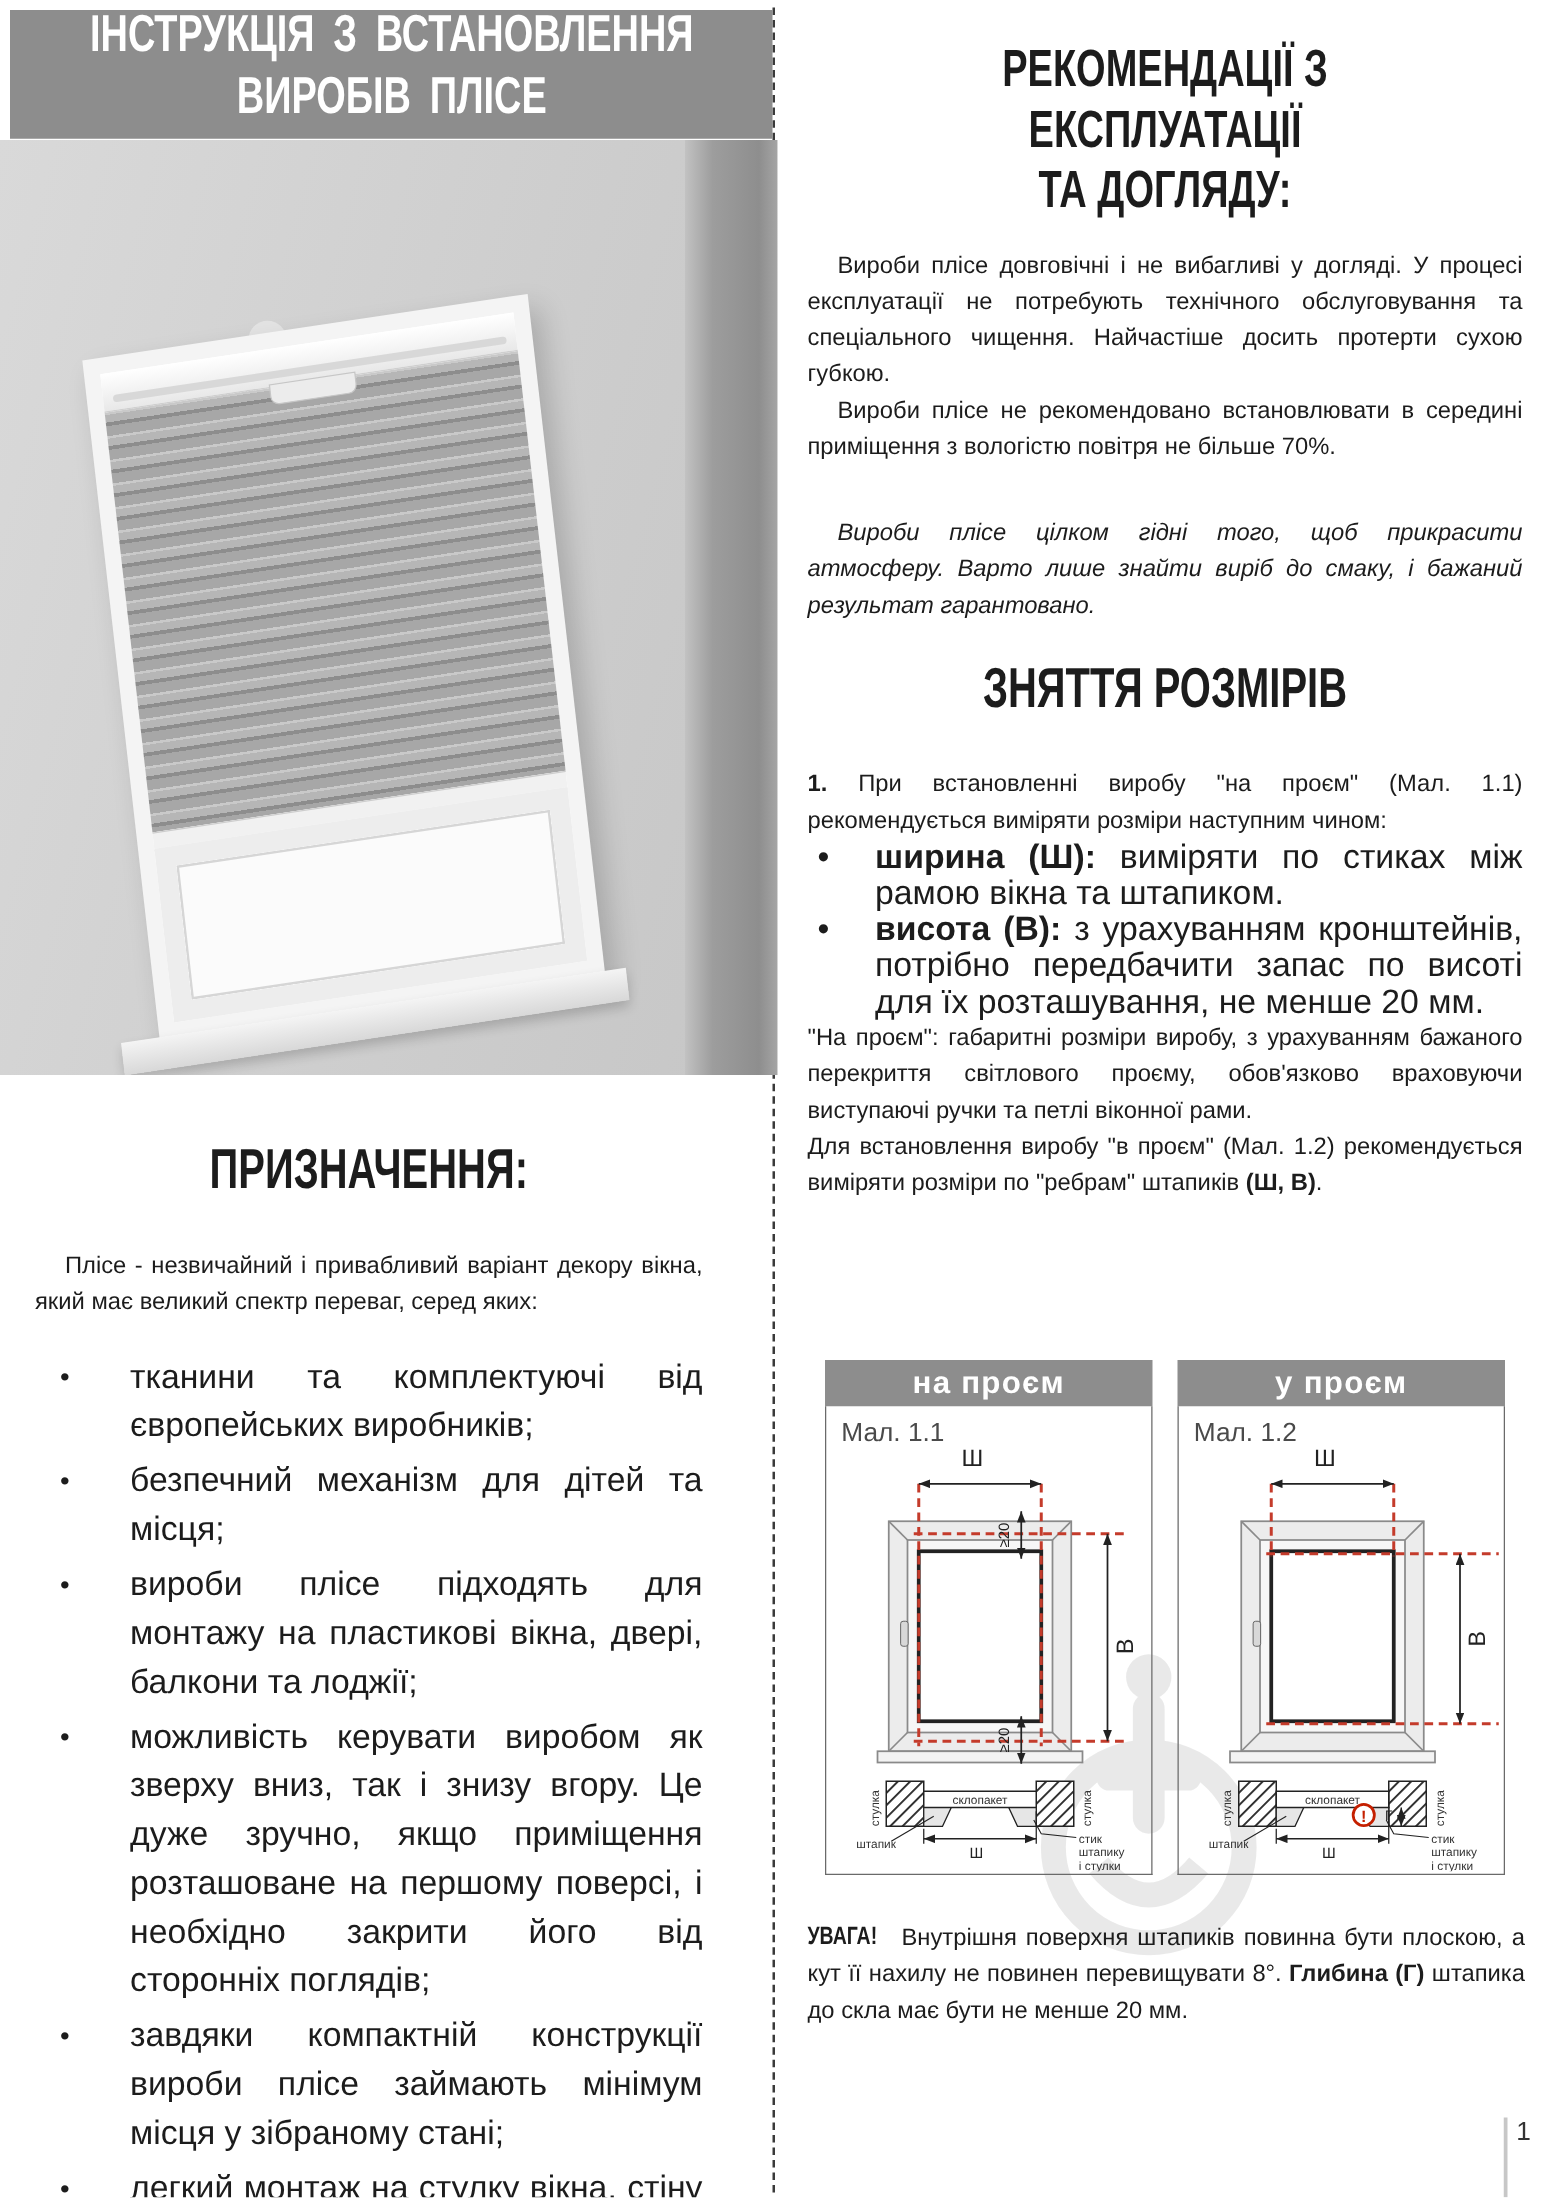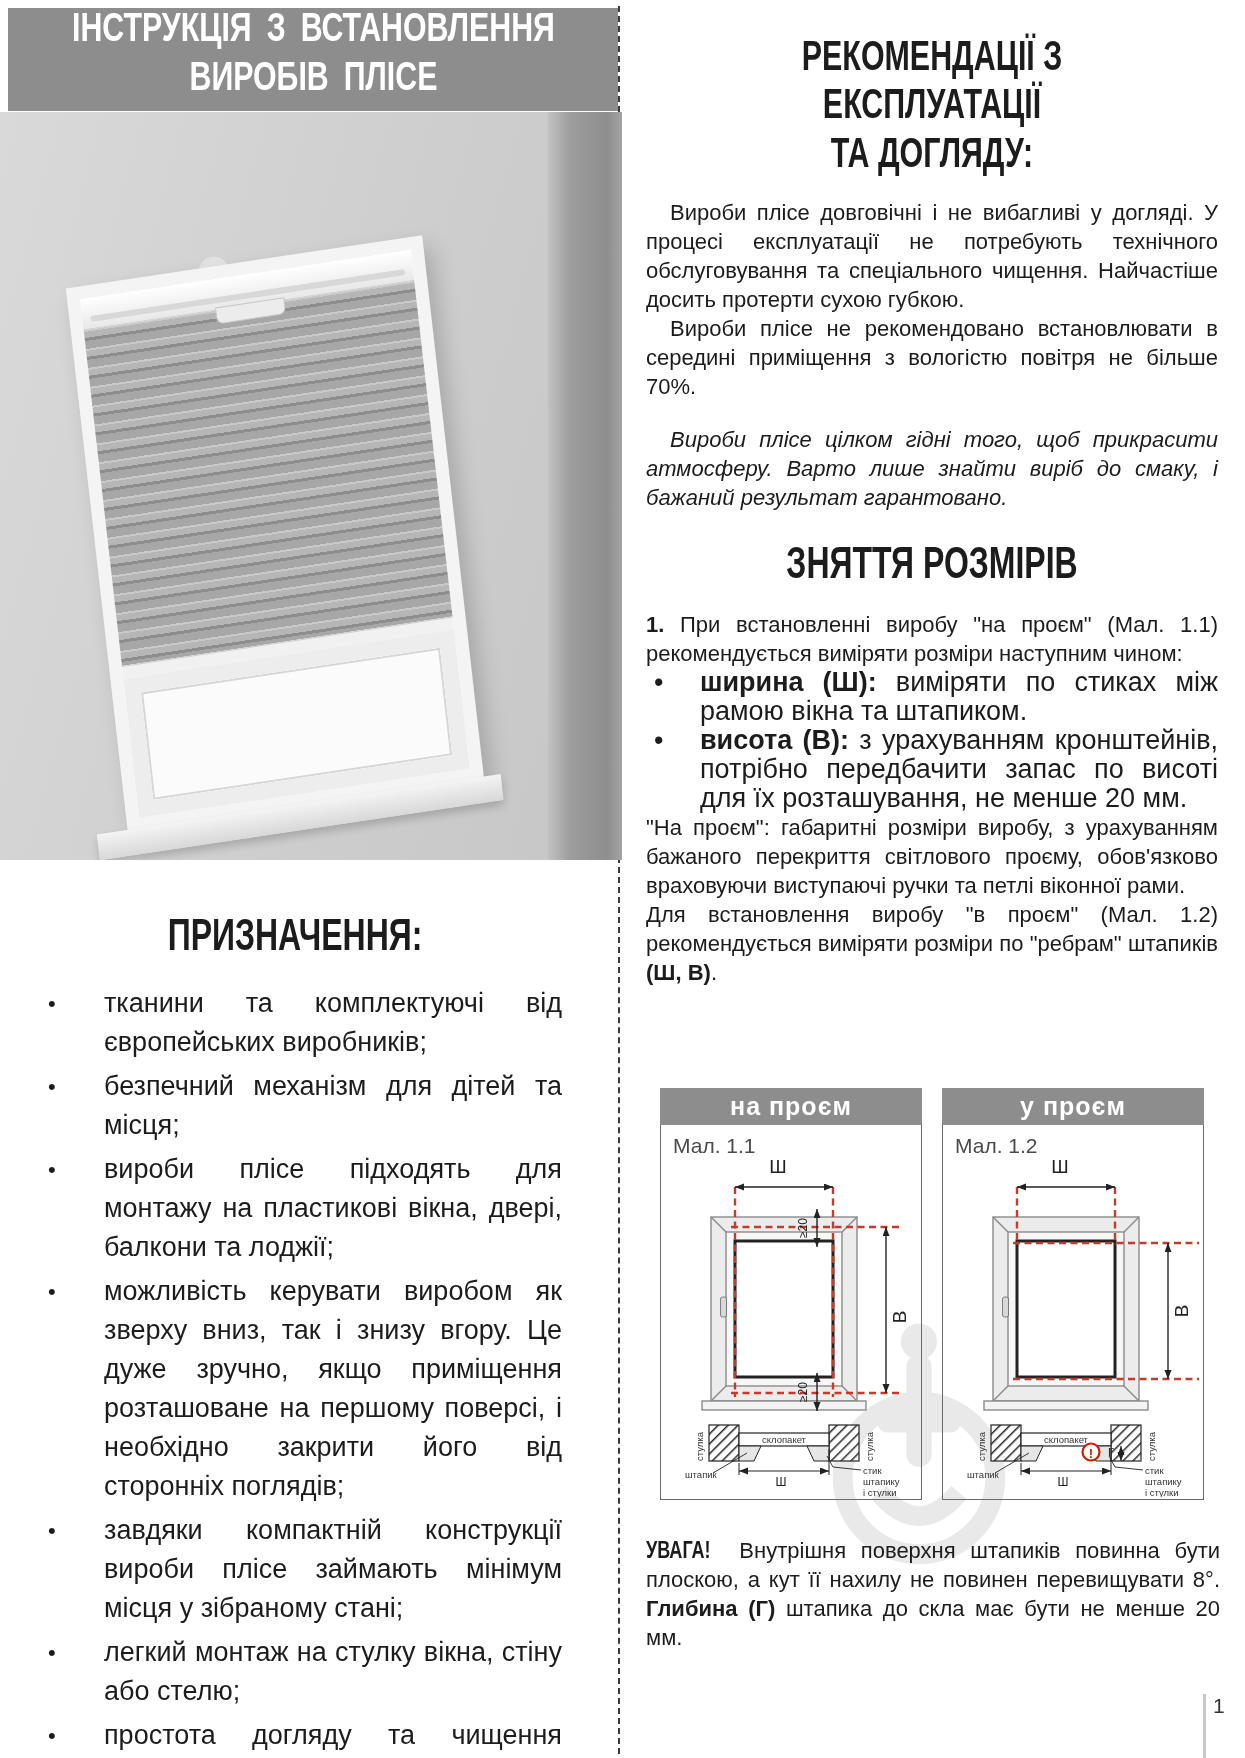--- a/index.html
+++ b/index.html
@@ -37,24 +37,24 @@
 
   .watermark{position:absolute;pointer-events:none;}
   .wm1{left:138px;top:140px;width:152px;height:216px;opacity:.38;color:#ffffff;}
   .wm2{left:828px;top:1318px;width:182px;height:258px;opacity:.6;color:#dcdcdc;z-index:0;}
 
   
   .left-text{position:absolute;left:28px;top:912px;width:534px;z-index:2;}
   .right-col{position:absolute;left:646px;top:38px;width:572px;z-index:2;}
   .h-big{font-weight:bold;font-size:41px;line-height:46px;text-align:center;transform:scale(0.78,1.1);white-space:nowrap;}
   .h-big2{font-weight:bold;font-size:38px;line-height:44px;text-align:center;transform:scale(0.8,1.1);}
-  .body-p{font-size:22px;line-height:29px;text-align:justify;margin:0;}
+  .body-p{font-size:19px;line-height:29px;text-align:justify;margin:0;}
   .ind{text-indent:24px;}
   .it{font-style:italic;}
-  .mt28{margin-top:28px;} .mt24{margin-top:24px;}
+  .mt28{margin-top:28px;} .mt24{margin-top:40px;}
   ul.blt{list-style:none;margin:26px 0 0 0;padding:0;}
   ul.blt li{position:relative;padding-left:76px;font-size:27px;line-height:39px;text-align:justify;margin-bottom:5px;}
   ul.blt li::before{content:"•";position:absolute;left:20px;top:0;font-size:22px;}
   ul.blt2{list-style:none;margin:0;padding:0;}
   ul.blt2 li{position:relative;padding-left:54px;font-size:27px;line-height:29px;text-align:justify;margin:0;}
   ul.blt2 li::before{content:"•";position:absolute;left:8px;top:0;}
   .b{font-weight:bold;}
   .attn-label{font-weight:bold;display:inline-block;transform:scale(0.82,1.05);transform-origin:left bottom;letter-spacing:0;}
 
   
@@ -101,20 +101,21 @@
         <div class="pleats"></div>
         <div class="bottomrail"></div>
         <div class="glazing"></div>
         <div class="sill"></div>
       </div>
     </div>
   </div>
 
   <div class="left-text">
     <div class="h-big">ПРИЗНАЧЕННЯ:</div>
+    <p class="body-p ind mt24">Плісе - незвичайний і привабливий варіант декору вікна, який має великий спектр переваг, серед яких:</p>
     <ul class="blt">
       <li>тканини та комплектуючі від європейських виробників;</li>
       <li>безпечний механізм для дітей та місця;</li>
       <li>вироби плісе підходять для монтажу на пластикові вікна, двері, балкони та лоджії;</li>
       <li>можливість керувати виробом як зверху вниз, так і знизу вгору. Це дуже зручно, якщо приміщення розташоване на першому поверсі, і необхідно закрити його від сторонніх поглядів;</li>
       <li>завдяки компактній конструкції вироби плісе займають мінімум місця у зібраному стані;</li>
       <li>легкий монтаж на стулку вікна, стіну або стелю;</li>
       <li>простота догляду та чищення завдяки особливому просоченню тканини.</li>
     </ul>
   </div>

